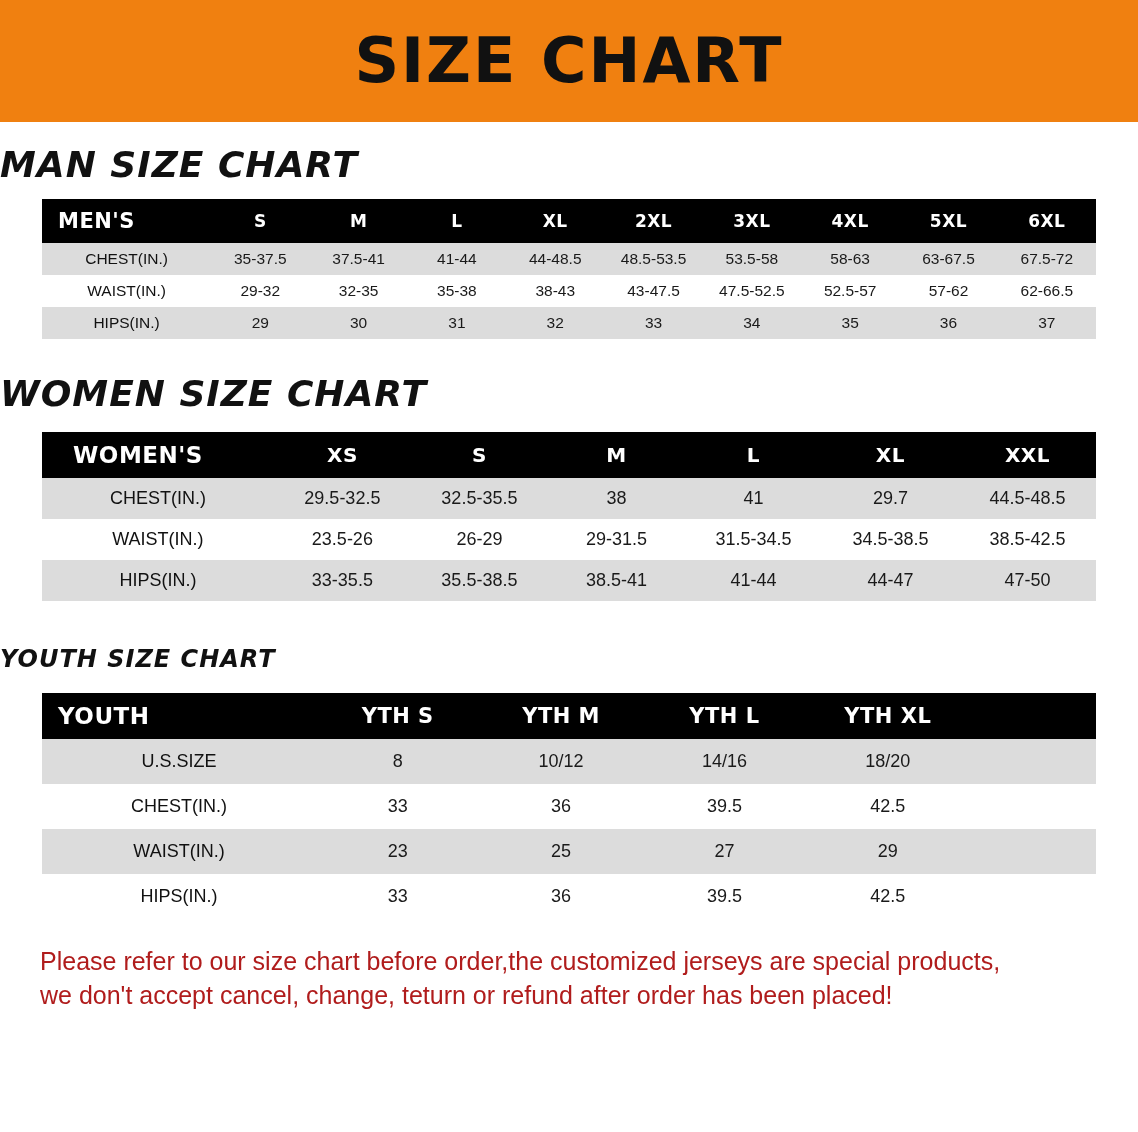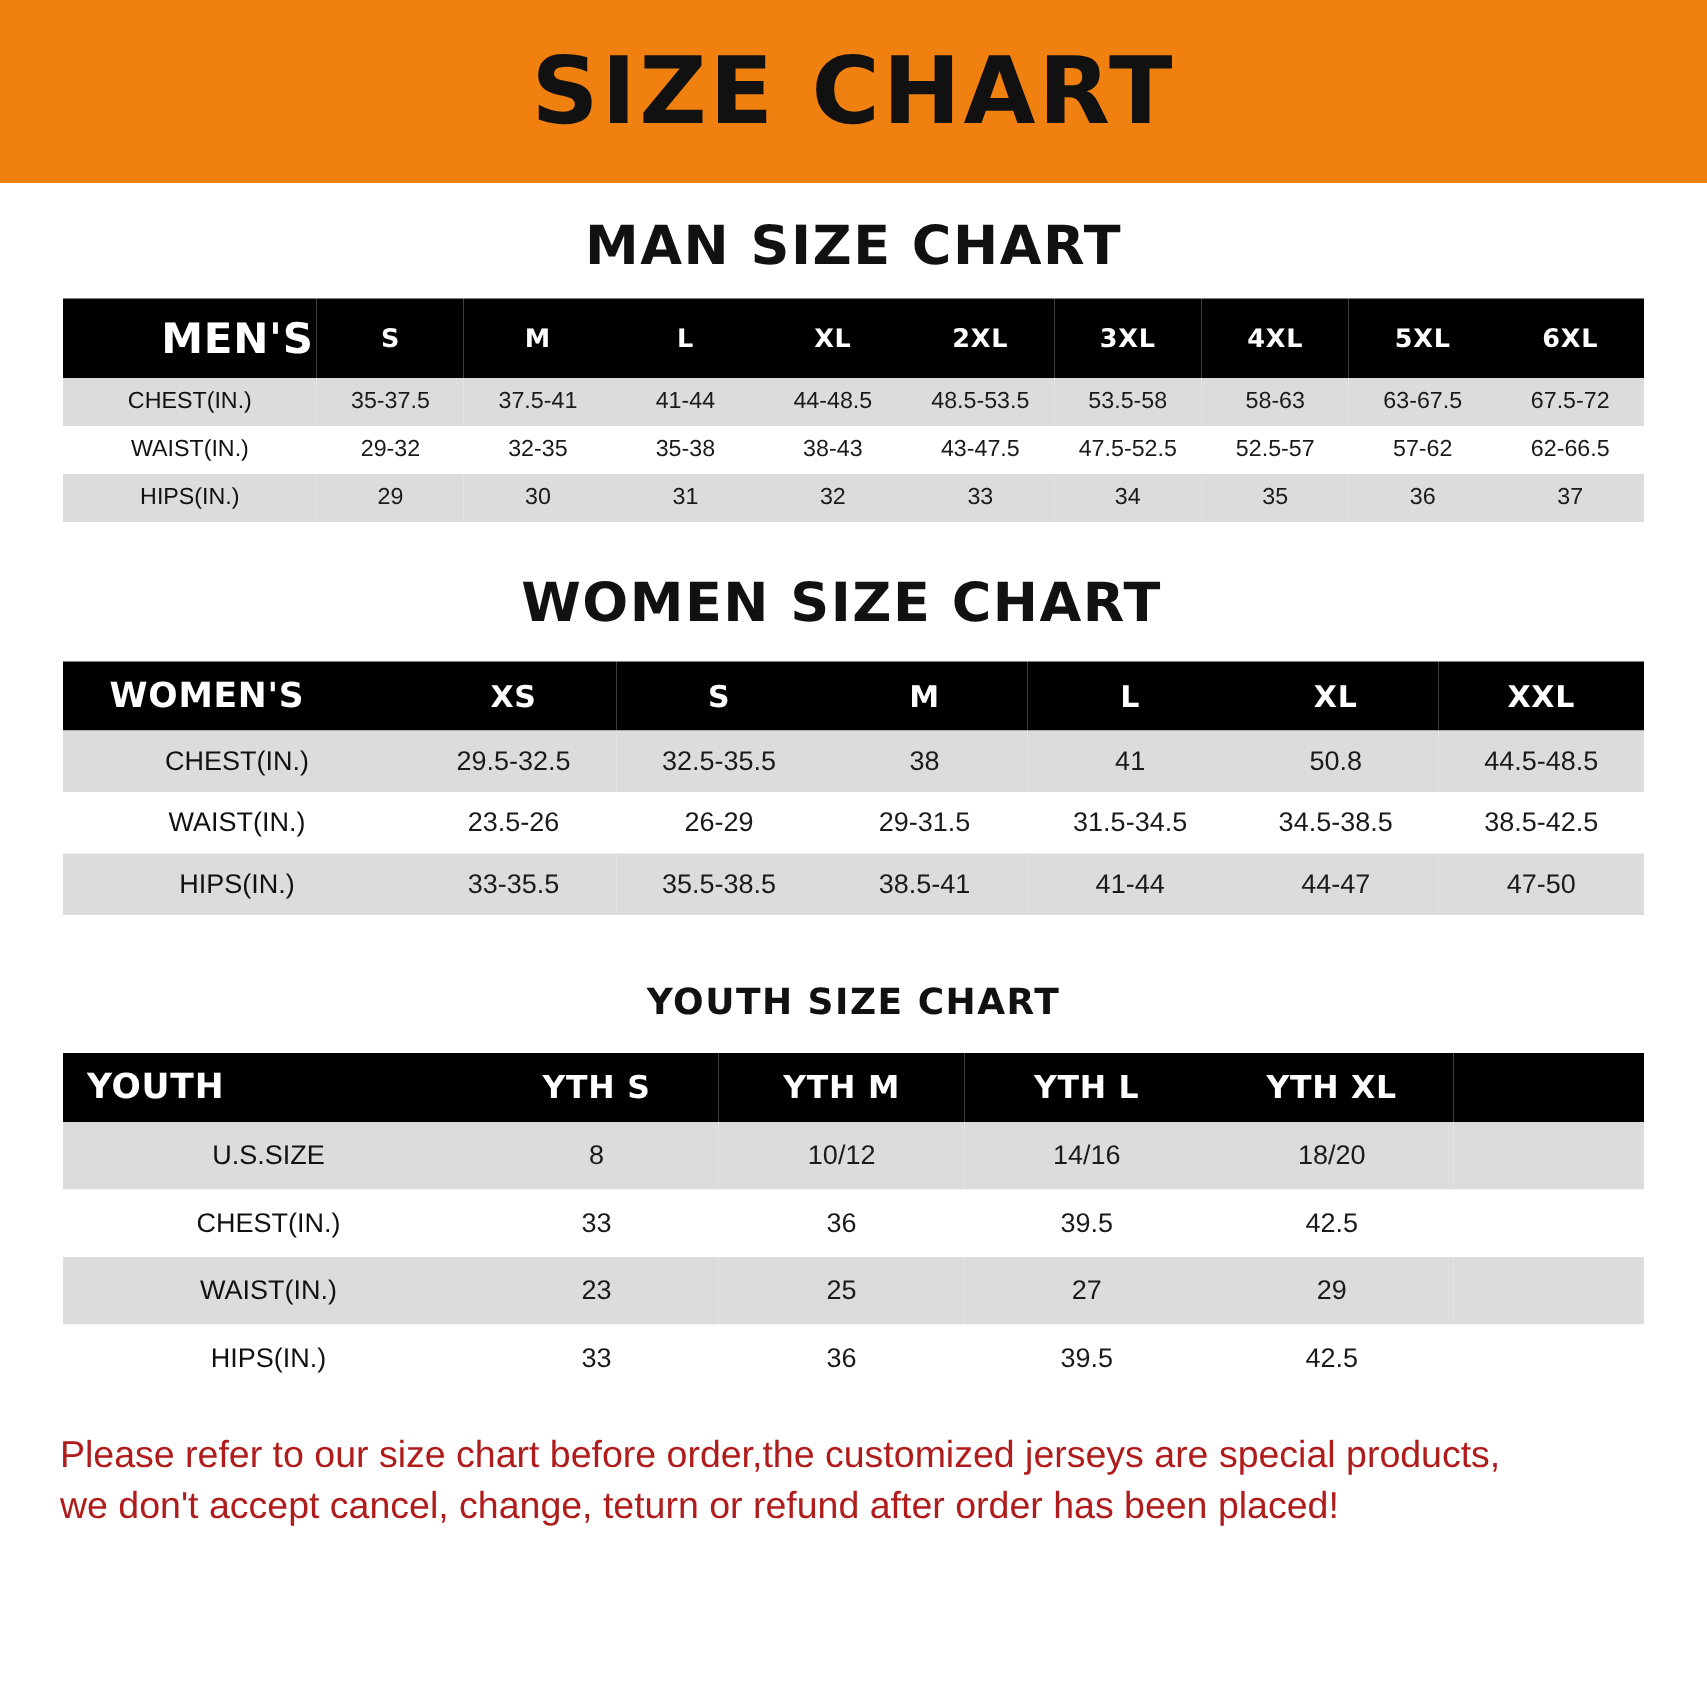--- a/index.html
+++ b/index.html
@@ -27,24 +27,24 @@
     font-family: "DejaVu Sans", sans-serif;
     font-weight: bold;
     font-size: 62px;
     letter-spacing: 2px;
     color: #111111;
     line-height: 1;
   }
 
   
   .section-title {
-    text-align: center;
     font-family: "DejaVu Sans", sans-serif;
     font-weight: bold;
     color: #111111;
+    font-style: italic;
   }
   .title-man    { font-size: 36px; margin: 22px 0 14px 0; letter-spacing: 1px; }
   .title-women  { font-size: 36px; margin: 34px 16px 18px 0; letter-spacing: 1px; }
   .title-youth  { font-size: 24px; margin: 44px 0 20px 0; letter-spacing: 1px; }
 
   
   .table-wrap {
     margin: 0 42px;
   }
   table {
@@ -79,21 +79,21 @@
   tbody td.rowlabel {
     text-align: center;
     font-size: 17px;
     color: #111111;
   }
   tbody tr.shade { background: #dcdcdc; }
   tbody tr.plain { background: #ffffff; }
 
   
   #men-table thead th { font-size: 17px; }
-  #men-table thead th.rowlabel { font-size: 28px; text-align: right; }
+  #men-table thead th.rowlabel { font-size: 21px; }
   #men-table tbody td { font-size: 15.5px; }
 
   
   #women-table thead th { font-size: 20px; }
   #women-table thead th.rowlabel { font-size: 23px; padding-left: 31px; }
   #women-table tbody td { font-size: 18px; padding: 10px 2px; }
 
   
   #youth-table thead th { font-size: 21px; }
   #youth-table thead th.rowlabel { font-size: 23px; }
@@ -209,21 +209,21 @@
         <th>XXL</th>
       </tr>
     </thead>
     <tbody>
       <tr class="shade">
         <td class="rowlabel">CHEST(IN.)</td>
         <td>29.5-32.5</td>
         <td>32.5-35.5</td>
         <td>38</td>
         <td>41</td>
-        <td>50.8</td>
+        <td>29.7</td>
         <td>44.5-48.5</td>
       </tr>
       <tr class="plain">
         <td class="rowlabel">WAIST(IN.)</td>
         <td>23.5-26</td>
         <td>26-29</td>
         <td>29-31.5</td>
         <td>31.5-34.5</td>
         <td>34.5-38.5</td>
         <td>38.5-42.5</td>

